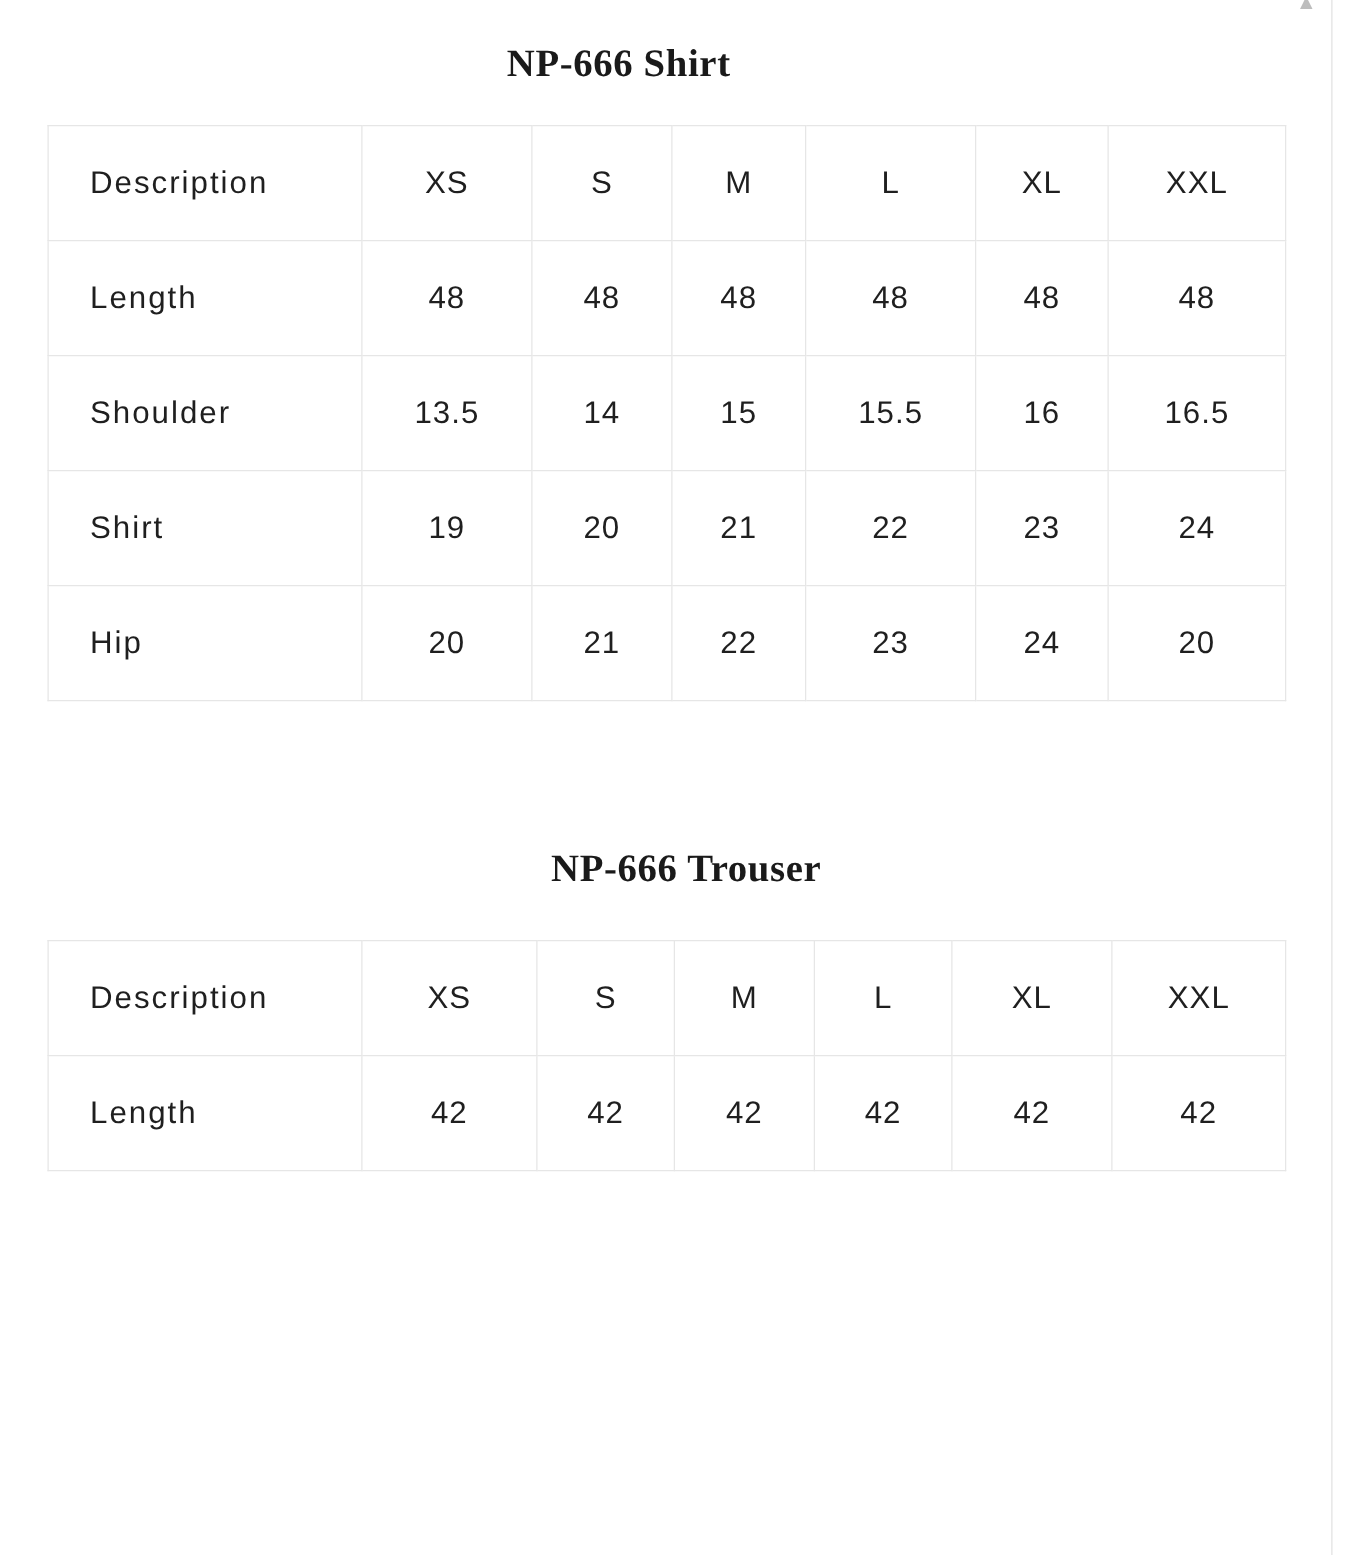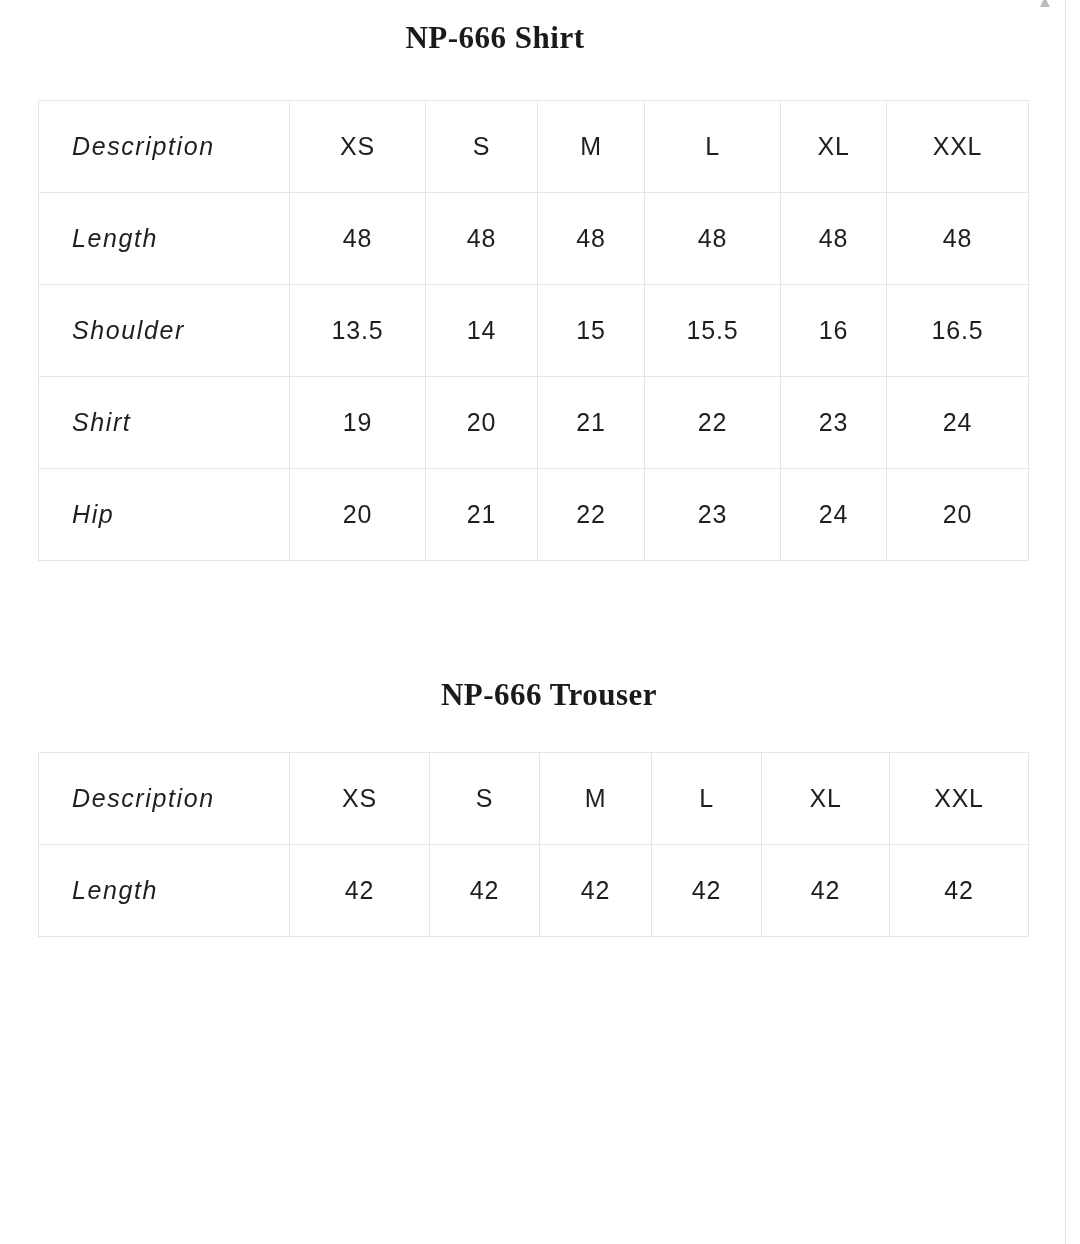--- a/index.html
+++ b/index.html
@@ -55,21 +55,21 @@
   .section-title {
     text-align: center;
     font-family: "Liberation Serif", serif;
     font-weight: bold;
     color: #1a1a1a;
     letter-spacing: 0.5px;
   }
   #title-shirt {
     position: absolute;
     left: 0;
-    top: 20px;
+    top: 33px;
     width: 990px;
     font-size: 31px;
   }
   #title-trouser {
     position: absolute;
     left: 16px;
     top: 677px;
     width: 1066px;
     font-size: 31px;
   }
@@ -97,21 +97,20 @@
     font-weight: 400;
     letter-spacing: 0.8px;
     text-align: center;
     vertical-align: middle;
     padding: 0;
   }
   table.size-table td.desc {
     text-align: left;
     padding-left: 33px;
     letter-spacing: 1.6px;
-    font-style: italic;
   }
   #table-shirt col.c0,
   #table-trouser col.c0 { width: 251px; }
   #table-shirt col.c1 { width: 136px; }
   #table-shirt col.c2 { width: 112px; }
   #table-shirt col.c3 { width: 107px; }
   #table-shirt col.c4 { width: 136px; }
   #table-shirt col.c5 { width: 106px; }
   #table-shirt col.c6 { width: 142px; }
 

